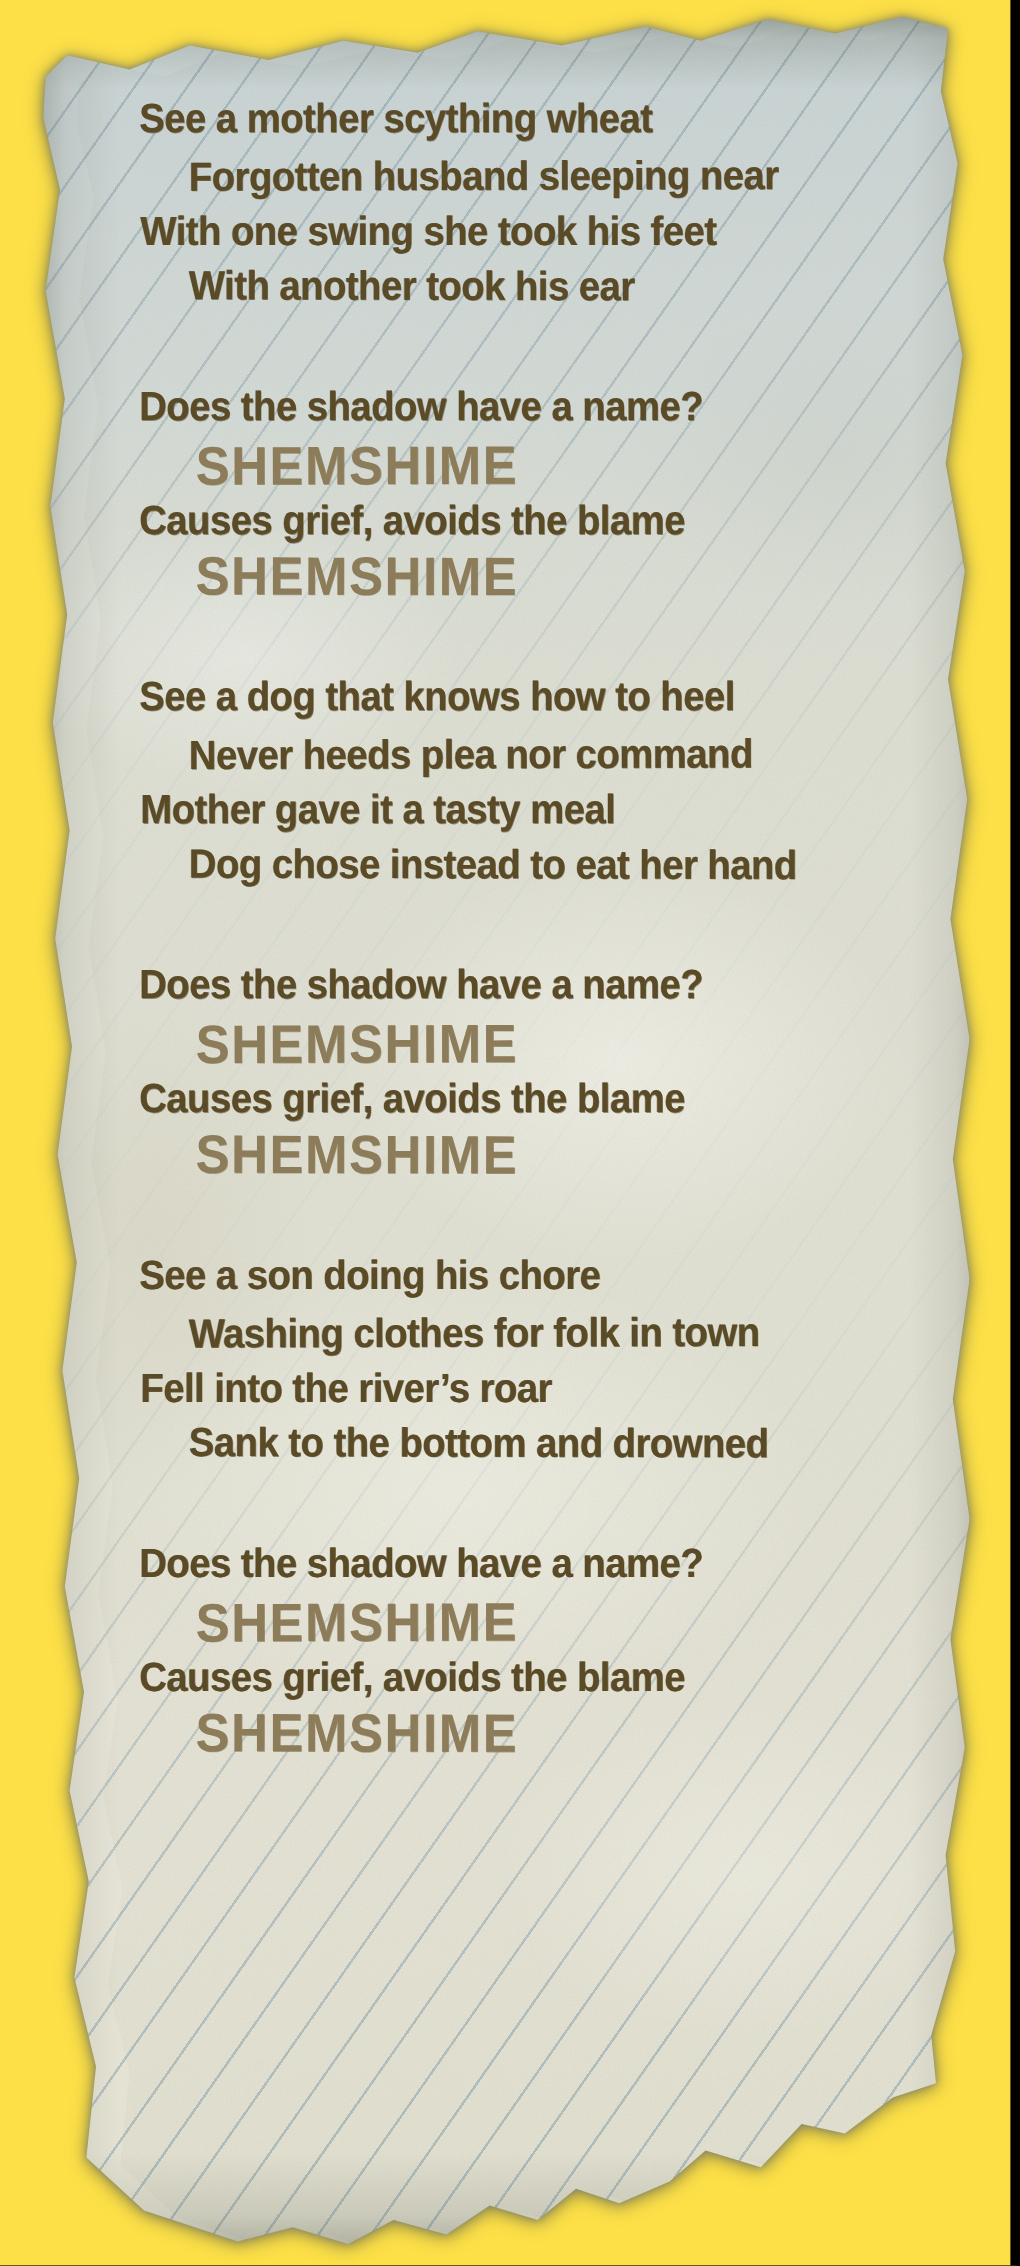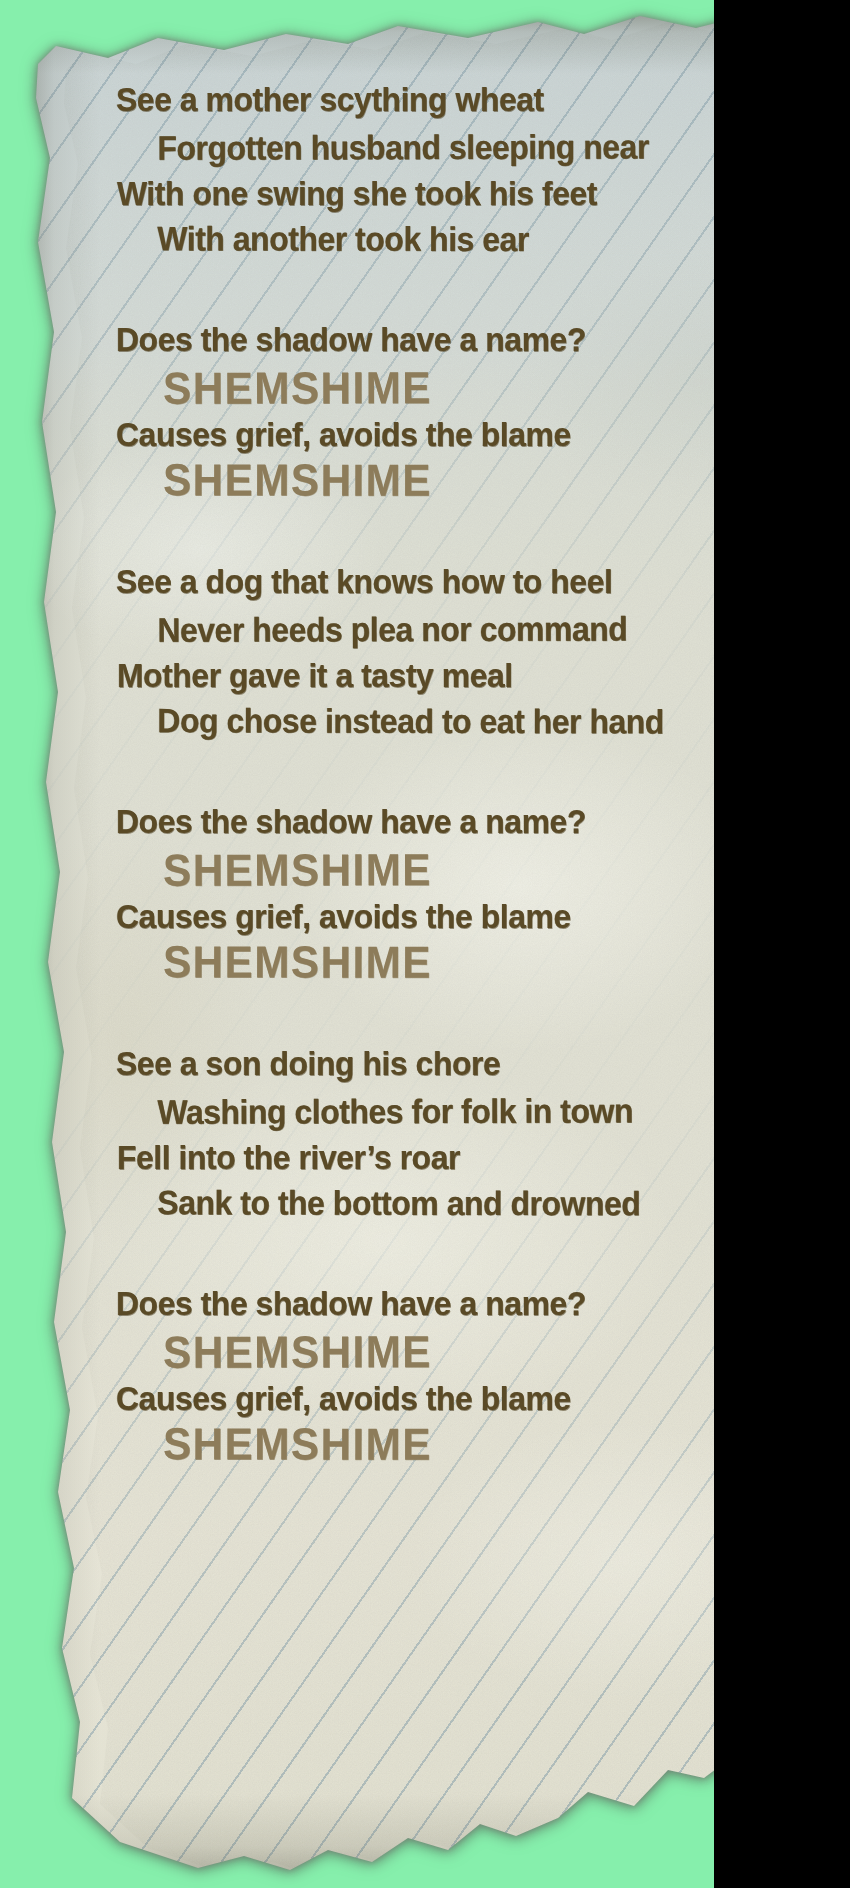--- a/index.html
+++ b/index.html
@@ -1,19 +1,19 @@
 <!DOCTYPE html>
 <html><head>
 <meta charset="utf-8">
 <style>
   html,body{margin:0;padding:0;background:#000;}
   .scene{
     position:relative;
-    width:714px;height:1888px;
-    background:#86efac;
+    width:842px;height:1888px;
+    background:#fde047;
     overflow:hidden;
     font-family:"Liberation Sans", sans-serif;
   }
   .paper-wrap{
     position:absolute;inset:0;
     filter:drop-shadow(0 0 3px rgba(125,130,122,0.85)) drop-shadow(0 2px 7px rgba(70,75,68,0.6));
   }
   .paper{
     position:absolute;left:28px;top:6px;width:792px;height:1872px;
     clip-path:polygon(

